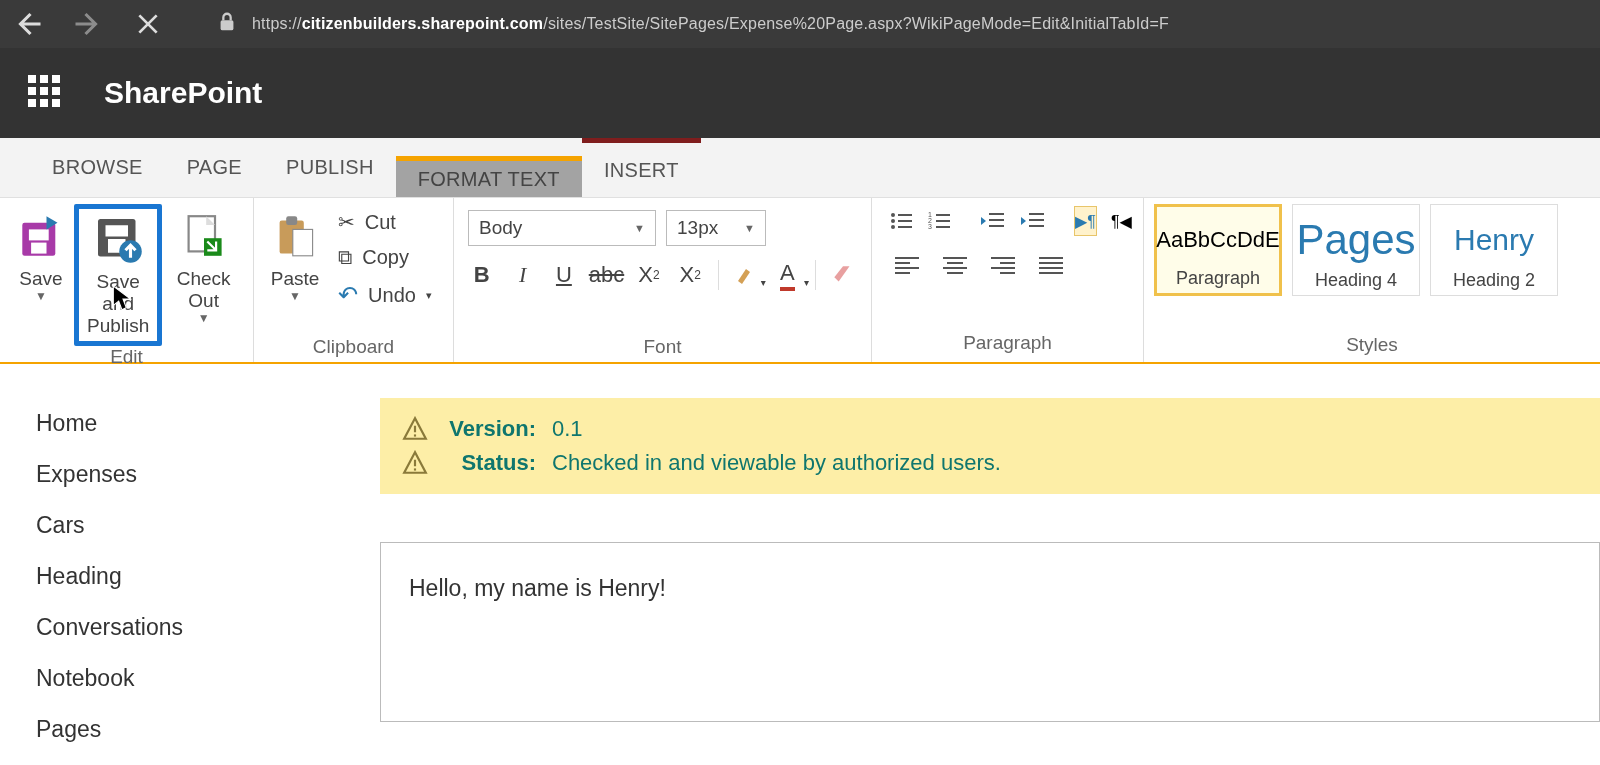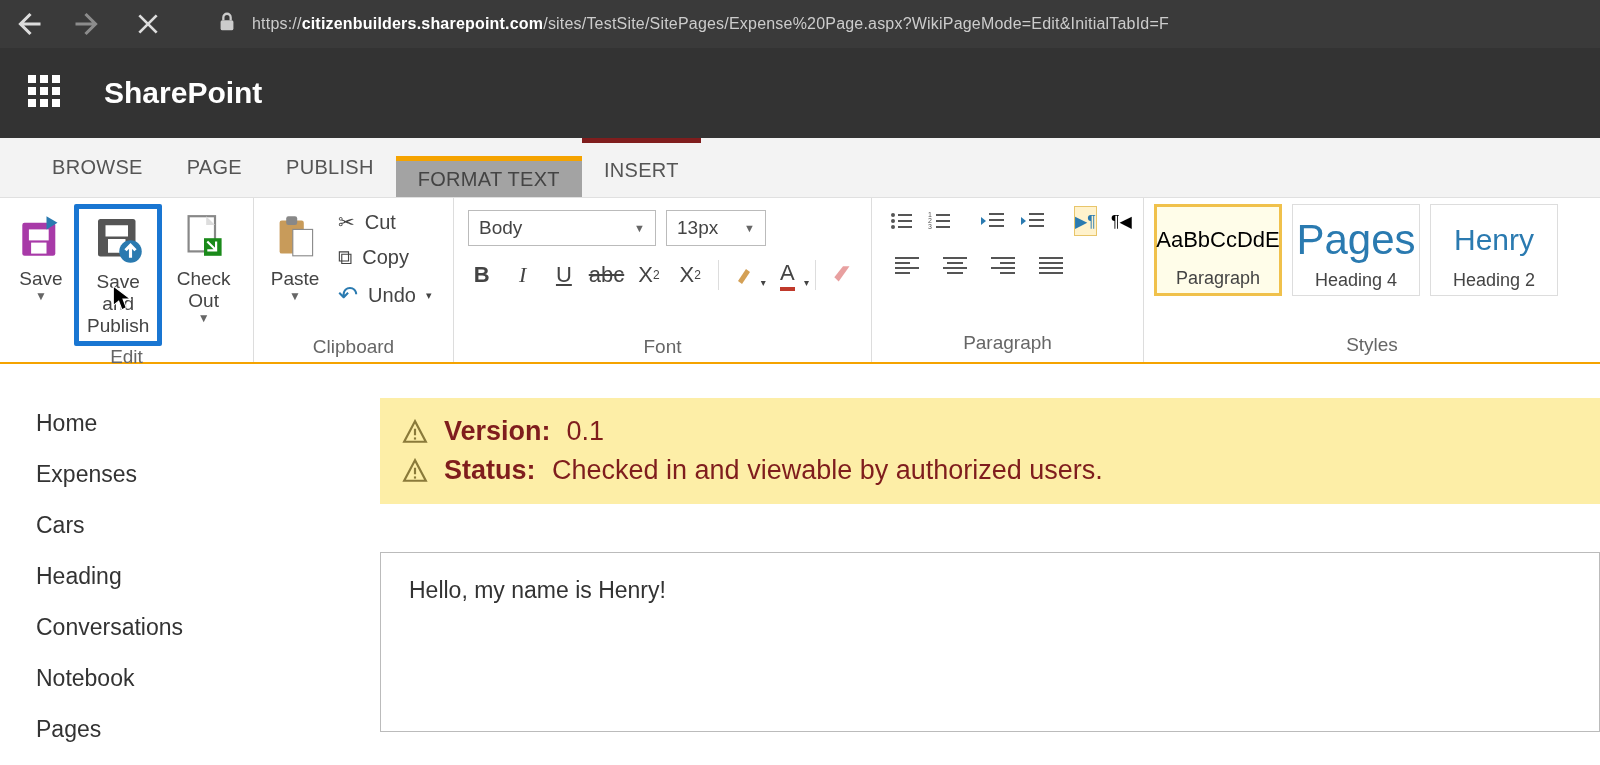--- a/index.html
+++ b/index.html
@@ -55,26 +55,26 @@
 .style-box { border: 1px solid #ddd; width: 128px; height: 92px; display: flex; flex-direction: column; align-items: center; justify-content: center; cursor: pointer; padding: 4px; }
 .style-box.active { border: 3px solid #f0c14b; background: #fffde9; }
 .style-preview { font-size: 22px; flex: 1; display: flex; align-items: center; }
 .style-name { font-size: 18px; color: #444; }
 
 .content { display: flex; padding-top: 34px; }
 .leftnav { width: 380px; padding-left: 36px; }
 .navitem { font-size: 23px; color: #333; padding: 12px 0; cursor: pointer; }
 
 .main { flex: 1; padding-right: 0; }
-.banner { background: #fdeea7; padding: 14px 22px; font-size: 27px; color: #7f1d1d; }
+.banner { background: #fdeea7; padding: 14px 22px; font-size: 22px; color: #0f766e; text-align: right; }
 .brow { display: flex; align-items: center; gap: 16px; padding: 4px 0; }
 .warn-ico { width: 26px; height: 26px; }
 .blabel { font-weight: 700; min-width: 92px; }
 
-.editor { border: 1px solid #bbb; margin-top: 48px; min-height: 180px; padding: 24px 28px; font-size: 23px; color: #333; }
+.editor { border: 1px solid #bbb; margin-top: 48px; min-height: 180px; padding: 32px 28px; font-size: 23px; color: #333; }
 
 
 .cursor-overlay { position: absolute; left: 112px; top: 285px; pointer-events: none; }
 </style>
 </head>
 <body>
 
 <div class="browser-bar">
   <div class="nav-icon">
     <svg width="30" height="30" viewBox="0 0 24 24">

